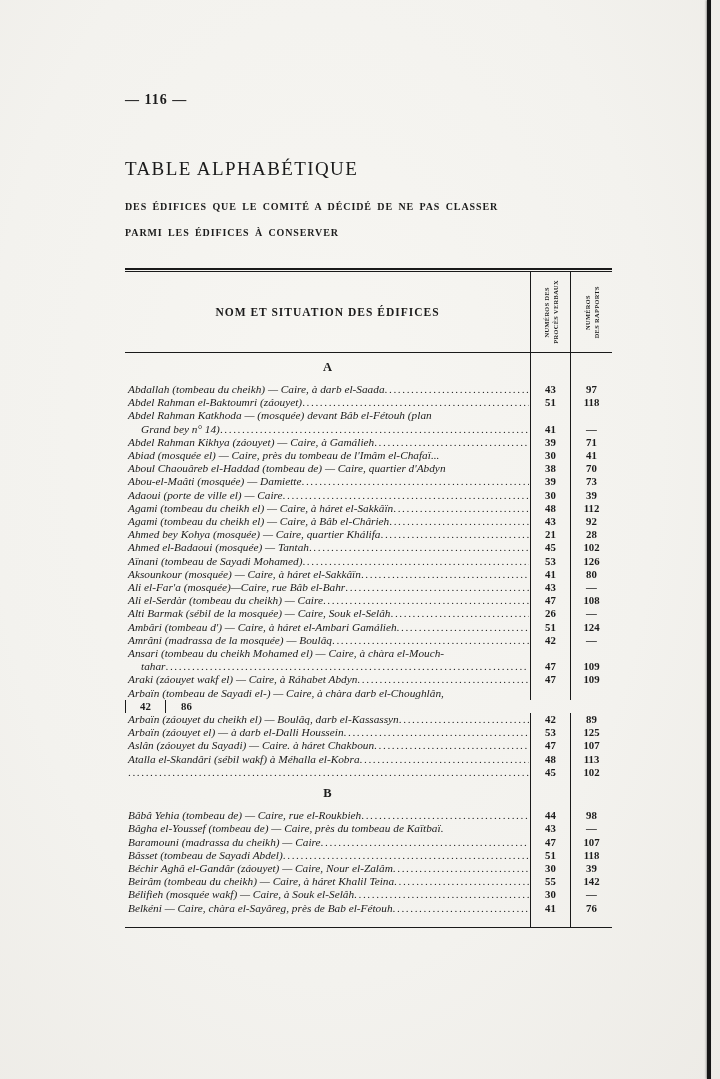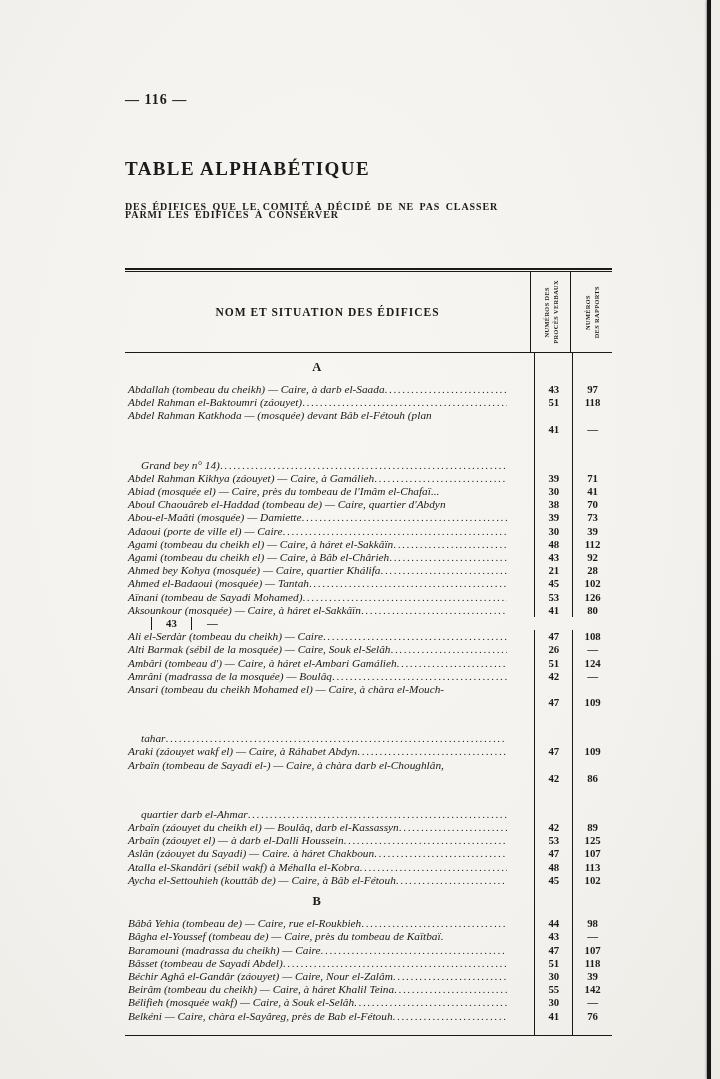--- a/index.html
+++ b/index.html
@@ -19,24 +19,24 @@
   .binding-bar {
     position:absolute; top:0; bottom:0; right:9px; width:4px;
     background:#161616;
     box-shadow: -1px 0 2px rgba(0,0,0,.35);
   }
   .centerband {
     position:absolute; left:125px; width:487px; text-align:left;
     white-space:nowrap;
   }
   .page-number { top:92px; font-size:14px; font-weight:bold; letter-spacing:1px; }
-  .doc-title { top:158px; font-size:19px; font-weight:bold; letter-spacing:1.4px; }
+  .doc-title { top:158px; font-size:19px; font-weight:normal; letter-spacing:1.4px; }
   .doc-subtitle { font-size:10px; font-weight:bold; letter-spacing:0.9px; word-spacing:2px; }
   .sub1 { top:201px; }
-  .sub2 { top:209px; }
+  .sub2 { top:227px; }
 
   .table-box { position:absolute; left:125px; top:268px; width:487px; }
   .rule-double { height:4px; border-top:2px solid #1a1a1a; border-bottom:1px solid #1a1a1a; }
   .rule-bottom { height:0; border-top:1.5px solid #1a1a1a; }
 
   .thead { display:flex; height:81px; border-bottom:1.5px solid #1a1a1a; }
   .th-name {
     width:405px; display:flex; align-items:center; justify-content:center;
     font-weight:bold; font-size:11.5px; letter-spacing:1px; white-space:nowrap;
   }
@@ -49,32 +49,32 @@
   .vtext {
     writing-mode:vertical-rl; transform:rotate(180deg);
     font-size:6.3px; font-weight:bold; letter-spacing:0.4px; white-space:nowrap;
   }
 
   .trow { display:flex; line-height:13.2px; font-size:11.3px; }
   .tname {
     width:405px; padding-left:3px; padding-right:1px;
     display:flex; overflow:hidden; white-space:nowrap;
   }
-  .tname.indent { padding-left:16px;margin-top:36px; }
+  .tname.indent { padding-left:16px; }
   .txt { flex:none;font-style:italic; }
   .leader { flex:1 1 auto; overflow:hidden; white-space:nowrap; min-width:0; }
   .leader::after {
     content:"........................................................................................................";
     letter-spacing:1.6px;
   }
   .tc {
     border-left:1px solid #1a1a1a; text-align:center;
     font-weight:bold; font-size:10.8px;
   }
-  .tc.c1 { width:40px;margin-left:26px; }
+  .tc.c1 { width:40px; }
   .tc.c2 { width:42px; }
   .section-row { height:30px; }
   .section-row .tname {
     justify-content:center; align-items:center;
     font-weight:bold; font-size:12.5px; padding:0;
   }
   .spacer-row { height:12px; }
 </style>
 </head>
 <body>
@@ -216,20 +216,24 @@
       </div>
       <div class="trow">
         <div class="tname">
           <span class="txt">Aksounkour (mosquée) — Caire, à háret el-Sakkâïn</span>
           <span class="leader"></span>
         </div>
         <div class="tc c1">41</div>
         <div class="tc c2">80</div>
       </div>
       <div class="trow">
+        <div class="tname">
+          <span class="txt">Ali el-Far'a (mosquée)—Caire, rue Bâb el-Bahr</span>
+          <span class="leader"></span>
+        </div>
         <div class="tc c1">43</div>
         <div class="tc c2">—</div>
       </div>
       <div class="trow">
         <div class="tname">
           <span class="txt">Ali el-Serdàr (tombeau du cheikh) — Caire</span>
           <span class="leader"></span>
         </div>
         <div class="tc c1">47</div>
         <div class="tc c2">108</div>
@@ -282,24 +286,20 @@
         <div class="tc c2">109</div>
       </div>
       <div class="trow">
         <div class="tname">
           <span class="txt">Arbaïn (tombeau de Sayadi el-) — Caire, à chàra darb el-Choughlân,</span>
         </div>
         <div class="tc c1"></div>
         <div class="tc c2"></div>
       </div>
       <div class="trow">
-        <div class="tname indent">
-          <span class="txt">quartier darb el-Ahmar</span>
-          <span class="leader"></span>
-        </div>
         <div class="tc c1">42</div>
         <div class="tc c2">86</div>
       </div>
       <div class="trow">
         <div class="tname">
           <span class="txt">Arbaïn (záouyet du cheikh el) — Boulâq, darb el-Kassassyn</span>
           <span class="leader"></span>
         </div>
         <div class="tc c1">42</div>
         <div class="tc c2">89</div>
@@ -323,21 +323,20 @@
       <div class="trow">
         <div class="tname">
           <span class="txt">Atalla el-Skandâri (sébil wakf) à Méhalla el-Kobra</span>
           <span class="leader"></span>
         </div>
         <div class="tc c1">48</div>
         <div class="tc c2">113</div>
       </div>
       <div class="trow">
         <div class="tname">
-          <span class="txt">Aycha el-Settouhieh (kouttâb de) — Caire, à Bâb el-Fétouh</span>
           <span class="leader"></span>
         </div>
         <div class="tc c1">45</div>
         <div class="tc c2">102</div>
       </div>
       <div class="trow section-row">
         <div class="tname">B</div>
         <div class="tc c1"></div>
         <div class="tc c2"></div>
       </div>

